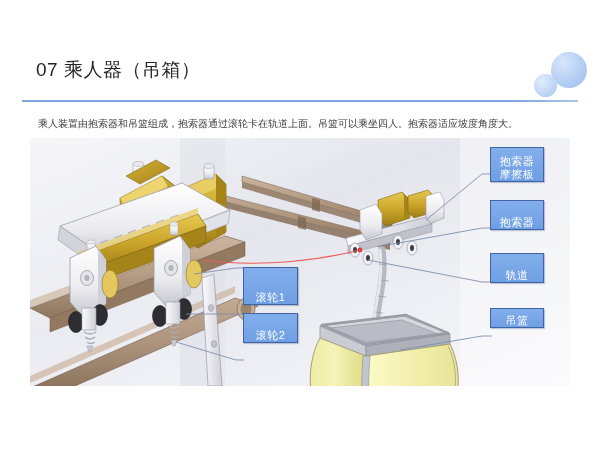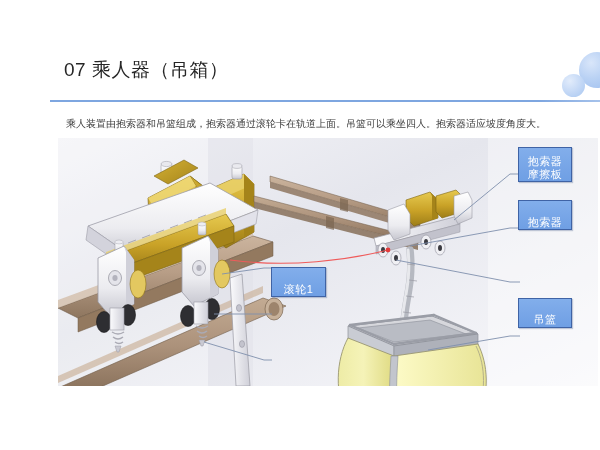--- a/index.html
+++ b/index.html
@@ -1,21 +1,21 @@
 <!DOCTYPE html>
 <html><head>
 <meta charset="utf-8">
 <style>
   html,body{margin:0;padding:0;}
   body{
     width:600px;height:450px;background:#ffffff;
     font-family:"Liberation Sans","DejaVu Sans",sans-serif;
     overflow:hidden;position:relative;
   }
-  .slide{position:absolute;inset:0;background:#ffffff;margin-left:28px;}
+  .slide{position:absolute;inset:0;background:#ffffff;}
 
   
   .deco-circle-lg{
     position:absolute;left:551px;top:52px;width:36px;height:36px;border-radius:50%;
     background:radial-gradient(circle at 34% 30%,#d9e6fa 0%,#bad2f4 45%,#9cbdee 100%);
   }
   .deco-circle-sm{
     position:absolute;left:534px;top:74px;width:23px;height:23px;border-radius:50%;
     background:radial-gradient(circle at 34% 30%,#e2ecfb 0%,#c5d9f6 50%,#a7c6f0 100%);
   }
@@ -43,27 +43,27 @@
   .lbl{
     position:absolute;box-sizing:border-box;
     background:linear-gradient(to bottom,#82aeeb 0%,#6f9fe4 100%);
     border:1px solid #3f63a5;
     color:#ffffff;font-size:11px;line-height:13px;
     display:flex;align-items:flex-end;justify-content:center;
     text-align:center;letter-spacing:.5px;
     box-shadow:1px 1px 1px rgba(90,110,150,.35);
   }
   .lbl span{display:block;}
-  .lbl-l1{left:243px;top:267px;width:55px;height:30px;}
+  .lbl-l1{left:243px;top:267px;width:55px;height:38px;}
   .lbl-l2{left:243px;top:313px;width:55px;height:30px;}
   .lbl-l3{left:243px;top:356px;width:55px;height:30px;}
   .lbl-r1{left:490px;top:147px;width:54px;height:35px;}
   .lbl-r2{left:490px;top:200px;width:54px;height:30px;}
   .lbl-r3{left:490px;top:253px;width:54px;height:30px;}
-  .lbl-r4{left:490px;top:298px;width:54px;height:30px;font-family:Liberation Mono, monospace;}
+  .lbl-r4{left:490px;top:308px;width:54px;height:20px;}
 </style>
 </head>
 <body>
 
 <div class="slide">
 
   <div class="deco-circle-lg"></div>
   <div class="deco-circle-sm"></div>
 
   <div class="page-title">07 乘人器（吊箱）</div>
@@ -315,27 +315,33 @@
         <path d="M206,176 L214,176"></path>
         <path d="M146,204 L206,222"></path>
         <path d="M206,222 L214,222"></path>
       </g>
     </svg>
   </div>
 
   <div class="lbl lbl-l1">
     <span>滚轮1</span>
   </div>
+  <div class="lbl lbl-l2">
+    <span>滚轮2</span>
+  </div>
 
   <div class="lbl lbl-r1">
     <div>
       <span>抱索器</span>
       <span>摩擦板</span>
     </div>
   </div>
   <div class="lbl lbl-r2">
     <span>抱索器</span>
   </div>
+  <div class="lbl lbl-r3">
+    <span>轨道</span>
+  </div>
   <div class="lbl lbl-r4">
     <span>吊篮</span>
   </div>
 
 </div>
 
 </body></html>

